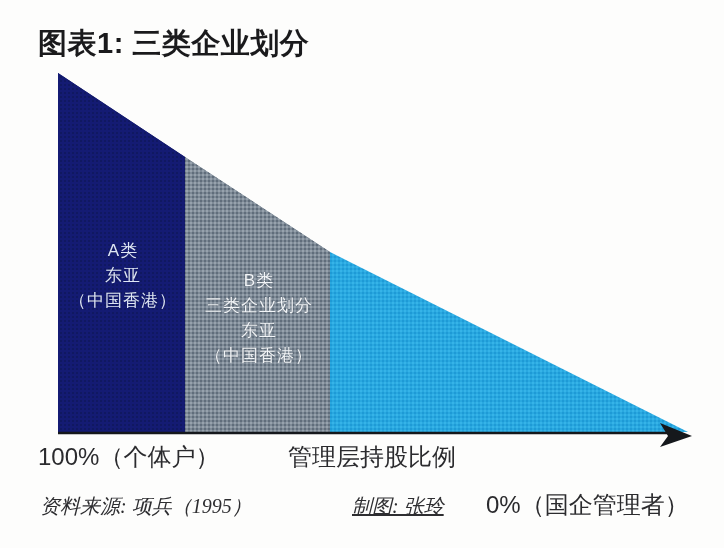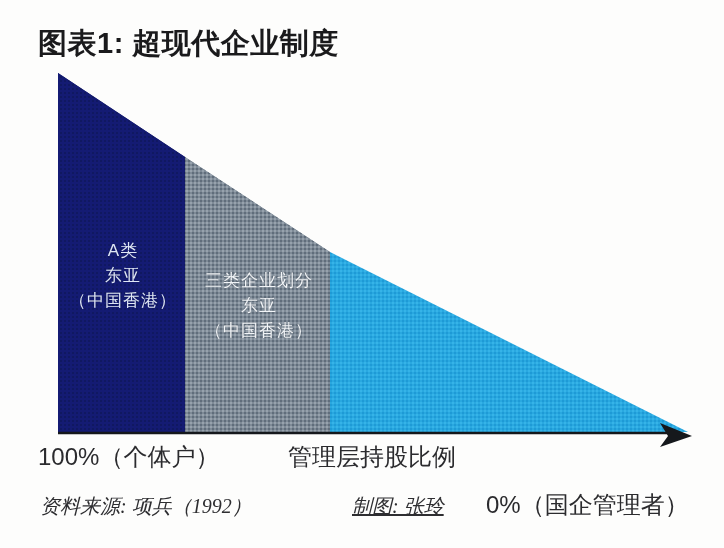--- a/index.html
+++ b/index.html
@@ -113,21 +113,21 @@
     white-space: nowrap;
     line-height: 28px;
     font-family: "Liberation Serif", "DejaVu Serif", serif;
   }
   #footer-source { left: 40px;  top: 0; }
   #footer-credit { left: 352px; top: 0; text-decoration: underline; }
 </style>
 </head>
 <body>
 
-<div id="chart-title">图表1: 超现代企业制度</div>
+<div id="chart-title">图表1: 三类企业划分</div>
 
 <div id="figure-stage">
 
   <svg id="triangle-svg" viewBox="0 0 724 548" preserveAspectRatio="none">
     <defs>
 
       <pattern id="halftone-grey" width="4" height="4" patternUnits="userSpaceOnUse">
         <rect width="4" height="4" fill="#7e8a96"></rect>
         <rect x="0" y="0" width="2" height="2" fill="#606d7b"></rect>
         <rect x="2" y="2" width="2" height="2" fill="#97a2ad"></rect>
@@ -159,29 +159,30 @@
     <polygon points="660,423 692,436 660,447 668,436" fill="#15181c"></polygon>
   </svg>
 
   <div class="segment-label" id="segment-label-a">
     <span class="ln">A类</span>
     <span class="ln">东亚</span>
     <span class="ln">（中国香港）</span>
   </div>
 
   <div class="segment-label" id="segment-label-b">
+    <span class="ln">B类</span>
     <span class="ln">三类企业划分</span>
     <span class="ln">东亚</span>
     <span class="ln">（中国香港）</span>
   </div>
 
 </div>
 
 <div id="axis-captions">
   <div class="axis-caption" id="axis-caption-left">100%（个体户）</div>
   <div class="axis-caption" id="axis-caption-center">管理层持股比例</div>
   <div class="axis-caption" id="axis-caption-right">0%（国企管理者）</div>
 </div>
 
 <div id="footer-row">
-  <div class="footer-text" id="footer-source">资料来源: 项兵（1992）</div>
+  <div class="footer-text" id="footer-source">资料来源: 项兵（1995）</div>
   <div class="footer-text" id="footer-credit">制图: 张玲</div>
 </div>
 
 </body></html>

